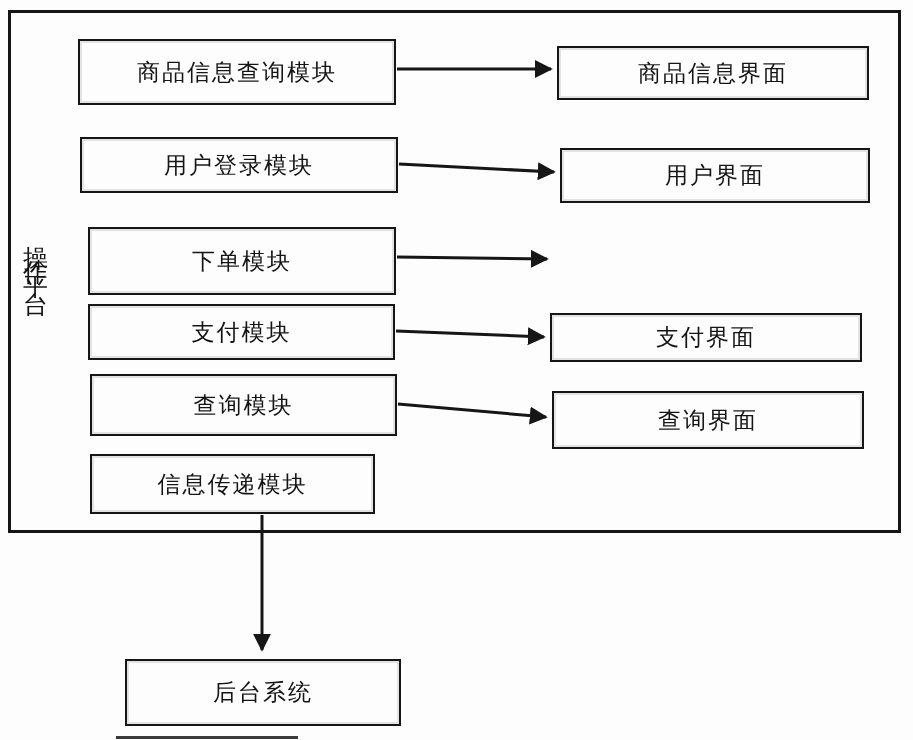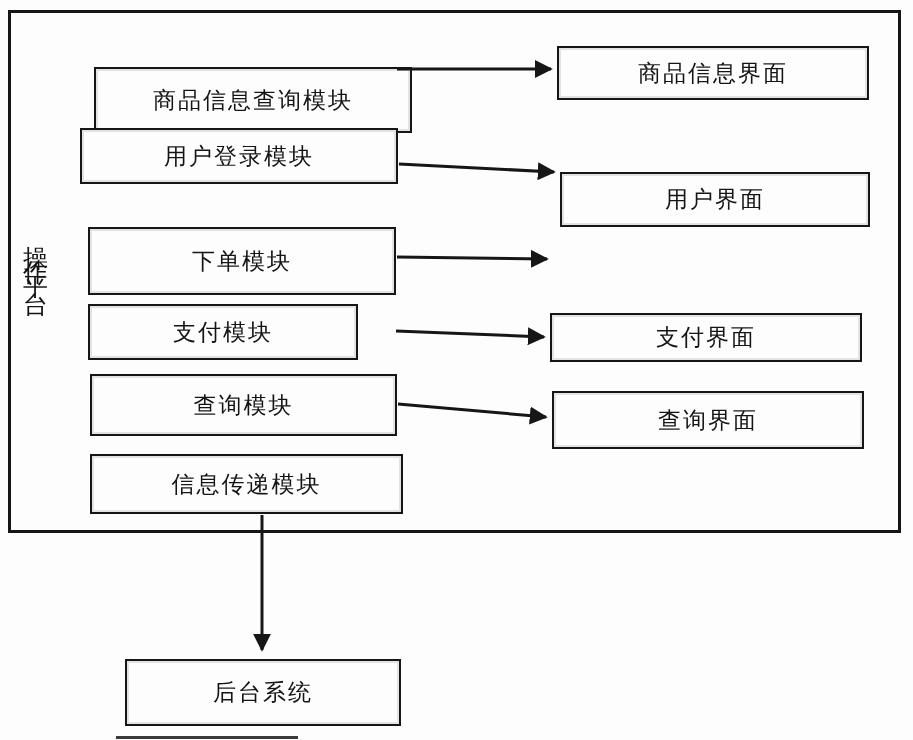--- a/index.html
+++ b/index.html
@@ -72,49 +72,49 @@
 </style>
 </head>
 <body>
 
 <div class="canvas">
 
   <div class="outer-box"></div>
 
   <div class="platform-label">操作平台</div>
 
-  <div class="box" style="left:94px; top:39px; width:318px; height:66px;margin-top:28px;">
+  <div class="box" style="left:78px; top:39px; width:318px; height:66px;">
     <span>商品信息查询模块</span>
   </div>
 
-  <div class="box" style="left:80px; top:128px; width:318px; height:56px;">
+  <div class="box" style="left:80px; top:137px; width:318px; height:56px;">
     <span>用户登录模块</span>
   </div>
 
   <div class="box" style="left:88px; top:227px; width:308px; height:68px;">
     <span>下单模块</span>
   </div>
 
-  <div class="box" style="left:88px; top:304px; width:270px; height:56px;">
+  <div class="box" style="left:88px; top:304px; width:307px; height:56px;">
     <span>支付模块</span>
   </div>
 
   <div class="box" style="left:90px; top:374px; width:307px; height:62px;">
     <span>查询模块</span>
   </div>
 
-  <div class="box" style="left:90px; top:454px; width:313px; height:60px;">
+  <div class="box" style="left:90px; top:454px; width:285px; height:60px;">
     <span>信息传递模块</span>
   </div>
 
   <div class="box" style="left:557px; top:46px; width:312px; height:54px;">
     <span>商品信息界面</span>
   </div>
 
-  <div class="box" style="left:560px; top:148px; width:310px; height:55px;margin-top:24px;">
+  <div class="box" style="left:560px; top:148px; width:310px; height:55px;">
     <span>用户界面</span>
   </div>
 
 
   <div class="box" style="left:550px; top:313px; width:312px; height:49px;">
     <span>支付界面</span>
   </div>
 
   <div class="box" style="left:552px; top:391px; width:312px; height:58px;">
     <span>查询界面</span>

